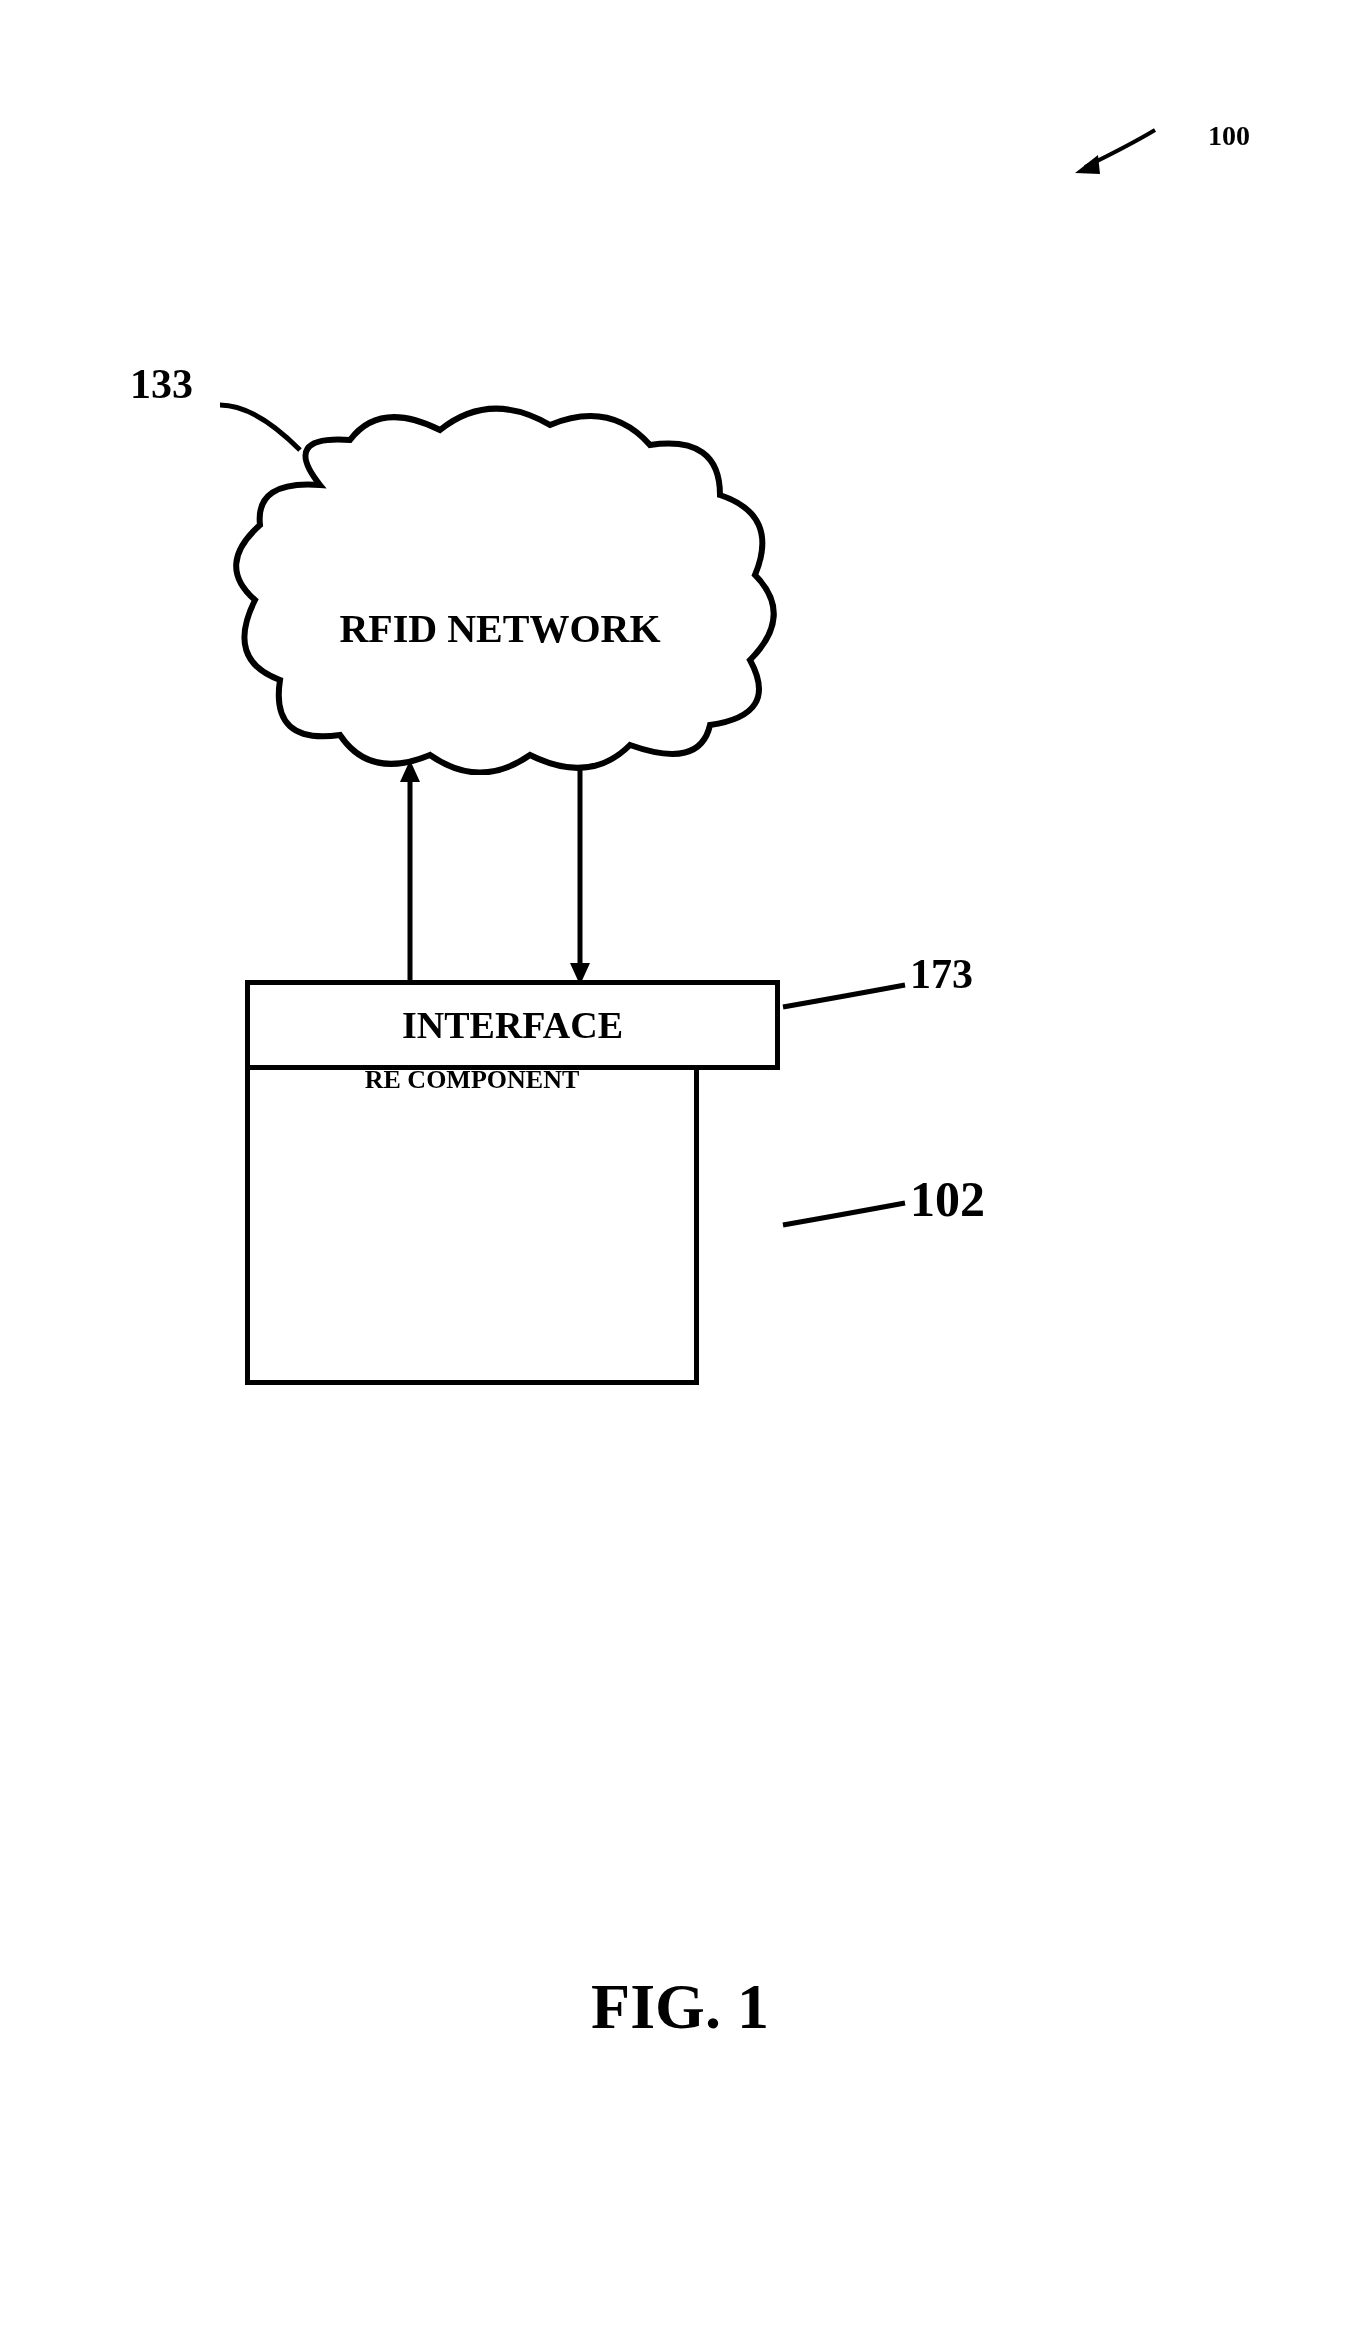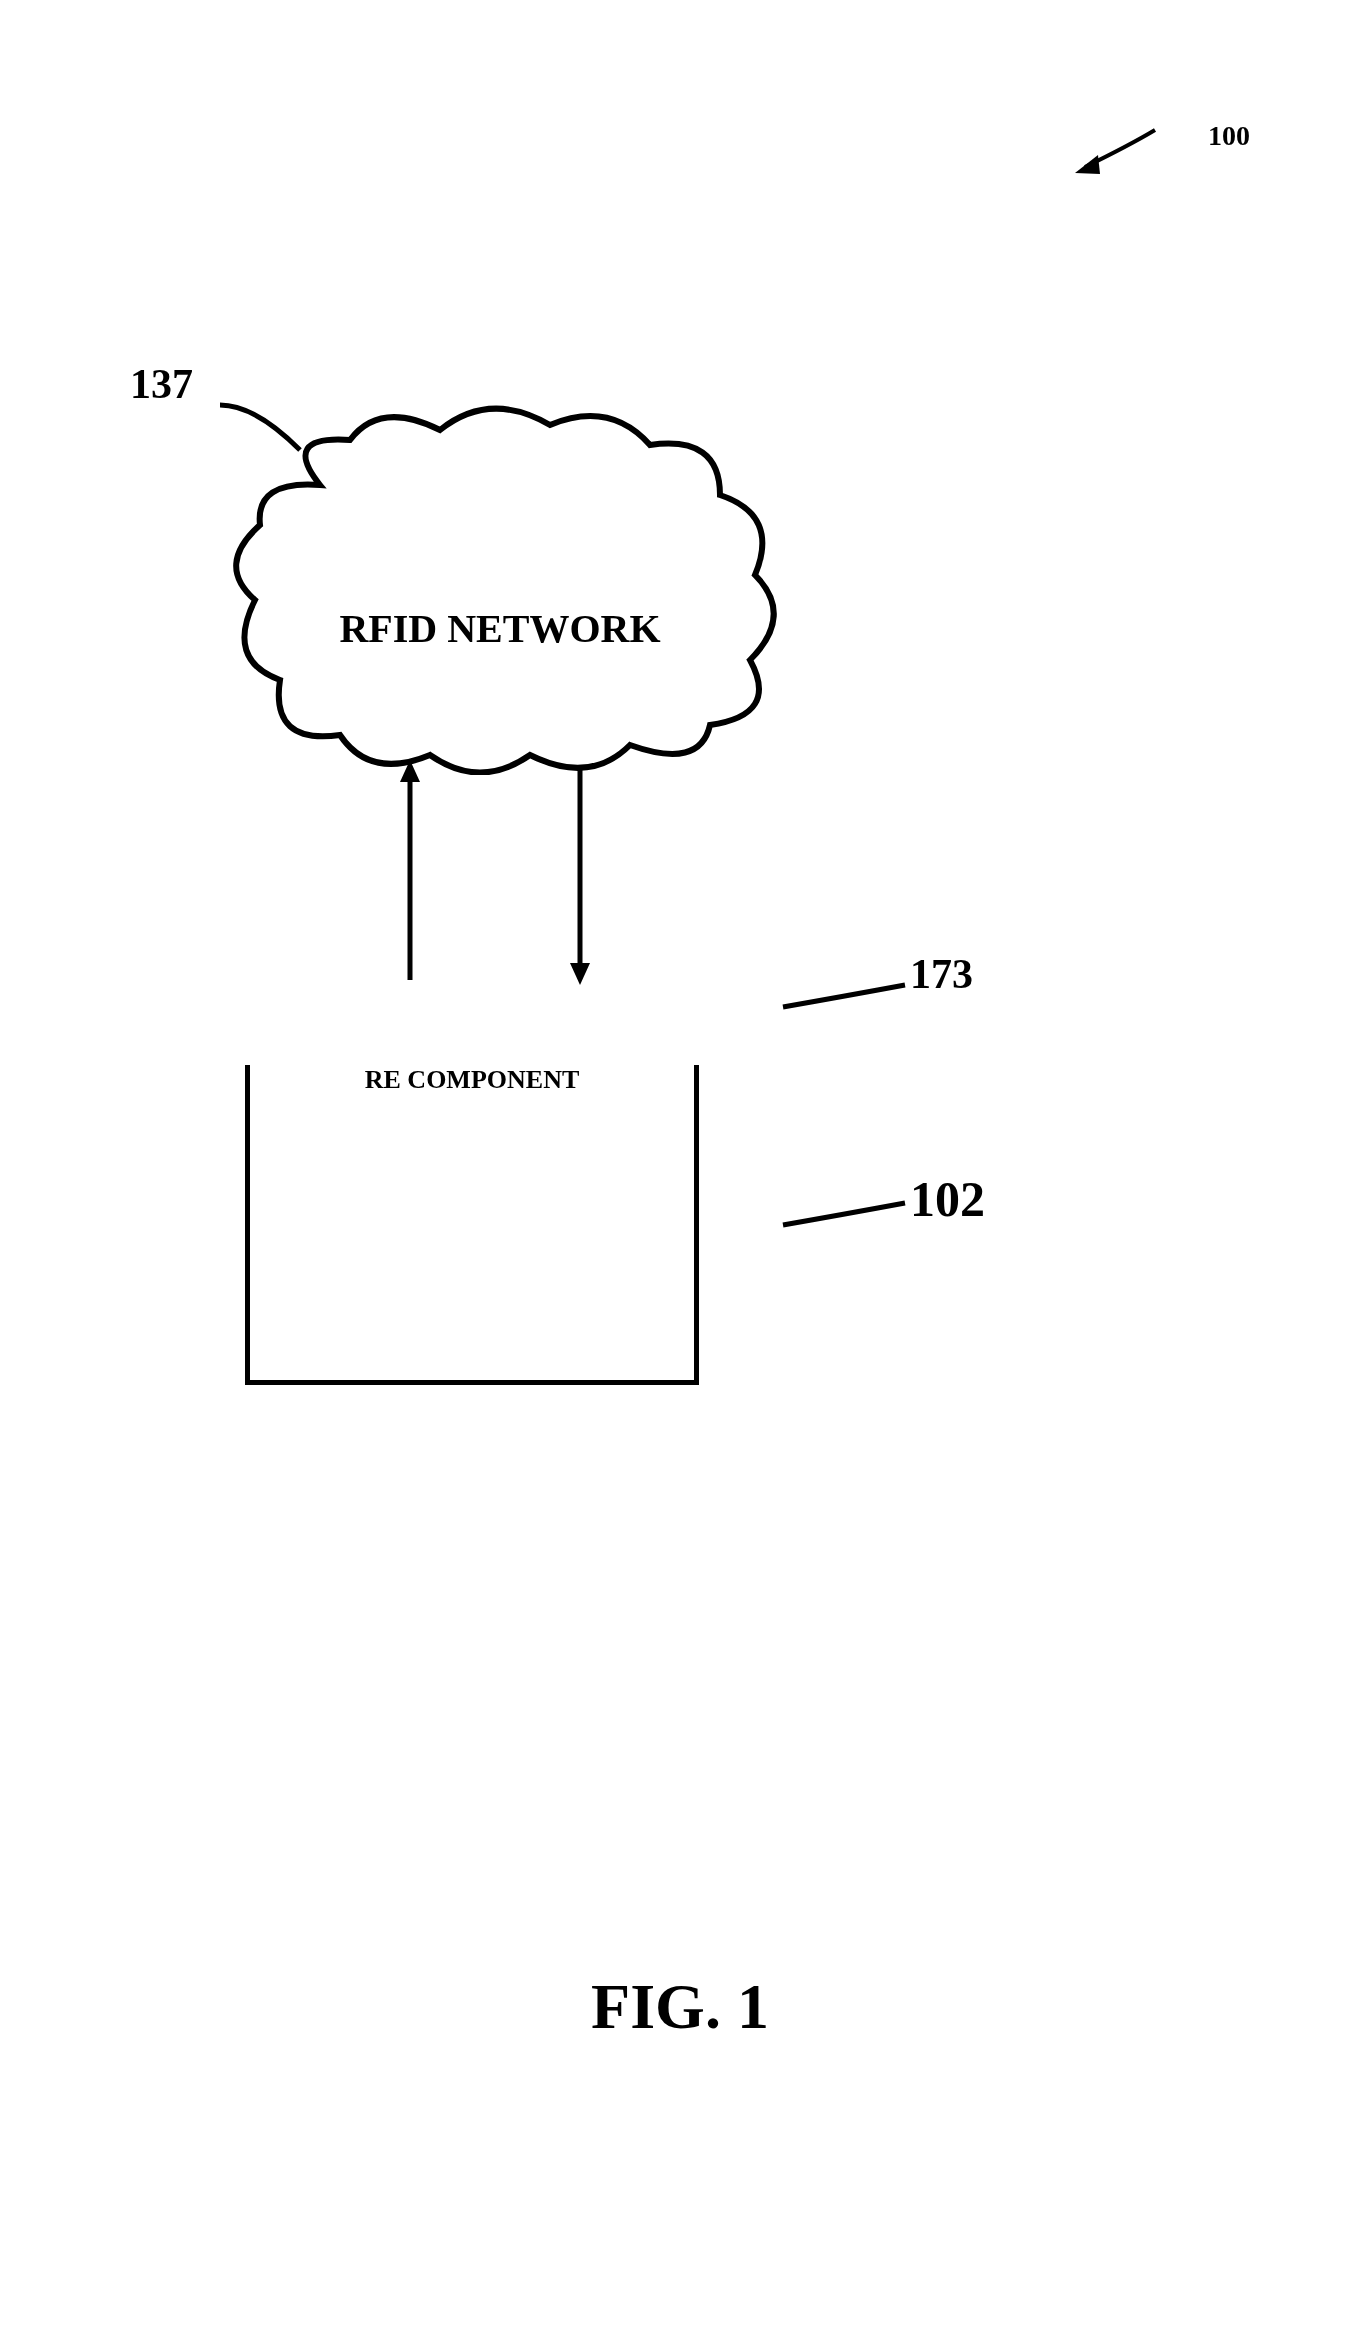--- a/index.html
+++ b/index.html
@@ -153,21 +153,21 @@
 <body>
 
 <div class="container">
 
   <div class="ref-100">100</div>
   <svg class="ref-100-arrow" width="90" height="55">
     <path d="M 85 5 Q 60 20 15 42" stroke="black" stroke-width="4" fill="none"></path>
     <polygon points="5,48 28,30 30,49" fill="black"></polygon>
   </svg>
 
-  <div class="ref-104">137</div>
+  <div class="ref-104">133</div>
   <svg class="ref-104-lead" width="120" height="60">
     <path d="M 5 5 Q 40 5 85 50" stroke="black" stroke-width="5" fill="none"></path>
   </svg>
 
   <div class="cloud-wrapper">
     <svg width="580" height="380" viewBox="0 0 580 380">
       <path d="M 110 90 
                Q 70 40 140 45
                Q 170 5 230 35
                Q 280 -5 340 30
@@ -191,20 +191,23 @@
   <svg class="arrow-up" width="30" height="225">
     <line x1="15" y1="220" x2="15" y2="15" stroke="black" stroke-width="5"></line>
     <polygon points="15,0 5,22 25,22" fill="black"></polygon>
   </svg>
 
   <svg class="arrow-down" width="30" height="225">
     <line x1="15" y1="5" x2="15" y2="210" stroke="black" stroke-width="5"></line>
     <polygon points="15,225 5,203 25,203" fill="black"></polygon>
   </svg>
 
+  <div class="interface-box">
+    <span>INTERFACE</span>
+  </div>
 
   <div class="ref-106">173</div>
   <svg class="ref-106-lead" width="130" height="40">
     <path d="M 3 25 Q 60 15 125 3" stroke="black" stroke-width="5" fill="none"></path>
   </svg>
 
   <div class="re-box">
     <span>RE COMPONENT</span>
   </div>
 

